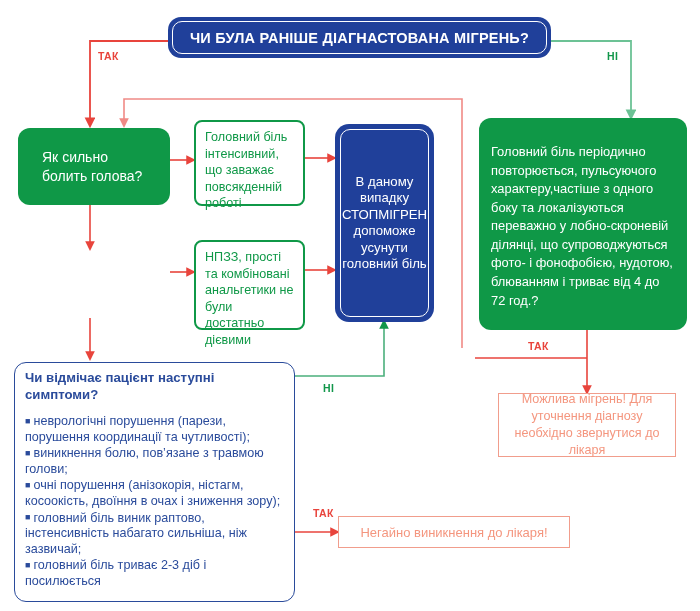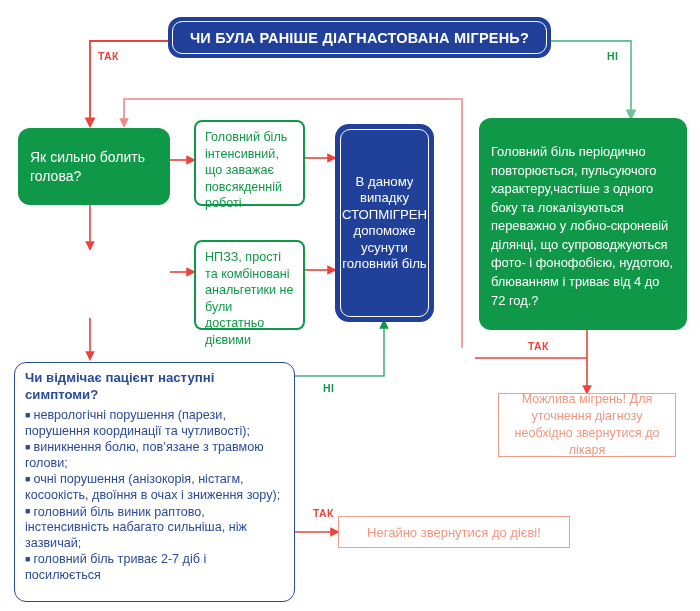--- a/index.html
+++ b/index.html
@@ -52,21 +52,21 @@
     border-radius: 10px;
     pointer-events: none;
   }
   .pill-navy .txt { position: relative; z-index: 2; }
 
   
   .box-green-solid {
     background: #0f9847;
     border-radius: 12px;
     color: #ffffff;
-    padding: 10px 12px;
+    padding: 10px 24px;
     box-sizing: border-box;
   }
 
   
   .box-green-out {
     background: #ffffff;
     border: 2px solid #0f9847;
     border-radius: 8px;
     color: #0f9847;
     padding: 7px 9px;
@@ -107,21 +107,21 @@
     border: 1.6px solid #2a4b9b;
     border-radius: 12px;
     color: #2a4b9b;
     padding: 7px 10px 6px 10px;
     box-sizing: border-box;
   }
   .box-blue-out .panel-title {
     font-weight: bold;
     font-size: 13.2px;
     line-height: 1.25;
-    margin-bottom: 5px;
+    margin-bottom: 11px;
   }
   .box-blue-out ul {
     margin: 0;
     padding: 0;
     list-style: none;
   }
   .box-blue-out li {
     font-size: 12.6px;
     line-height: 1.24;
     margin: 0 0 1px 0;
@@ -254,40 +254,40 @@
 
   <div class="node box-green-solid" style="left:479px; top:118px; width:208px; height:212px; font-size:12.9px; line-height:1.44; padding:25px 12px;">
     <span>Головний біль періодично повторюється, пульсуючого характеру,частіше з одного боку та локалізуються переважно у лобно-скроневій ділянці, що супроводжуються фото- і фонофобією, нудотою, блюванням і триває від 4 до 72 год.?</span>
   </div>
 
   <div class="node box-salmon" style="left:498px; top:393px; width:178px; height:64px; font-size:12.6px; line-height:1.36; padding:4px 6px;">
     <span>Можлива мігрень! Для уточнення діагнозу необхідно звернутися до лікаря</span>
   </div>
 
   <div class="node box-salmon" style="left:338px; top:516px; width:232px; height:32px; font-size:13px; padding:0 8px;">
-    <span>Негайно звернутися до дієві!</span>
+    <span>Негайно виникнення до лікаря!</span>
   </div>
 
   <div class="node box-blue-out" style="left:14px; top:362px; width:281px; height:240px;">
     <div class="panel-title">Чи відмічає пацієнт наступні симптоми?</div>
     <ul>
       <li>
         <span class="bullet">■</span><span>неврологічні порушення (парези, порушення координації та чутливості);</span>
       </li>
       <li>
         <span class="bullet">■</span><span>виникнення болю, пов’язане з травмою голови;</span>
       </li>
       <li>
         <span class="bullet">■</span><span>очні порушення (анізокорія, ністагм, косоокість, двоїння в очах і зниження зору);</span>
       </li>
       <li>
         <span class="bullet">■</span><span>головний біль виник раптово, інстенсивність набагато сильніша, ніж зазвичай;</span>
       </li>
       <li>
-        <span class="bullet">■</span><span>головний біль триває 2-7 діб і посилюється</span>
+        <span class="bullet">■</span><span>головний біль триває 2-3 діб і посилюється</span>
       </li>
     </ul>
   </div>
 
   <span class="lbl lbl-red" style="left:98px; top:50px;">ТАК</span>
 
   <span class="lbl lbl-green" style="left:607px; top:50px;">НІ</span>
 
   <span class="lbl lbl-red" style="left:528px; top:340px;">ТАК</span>
 

